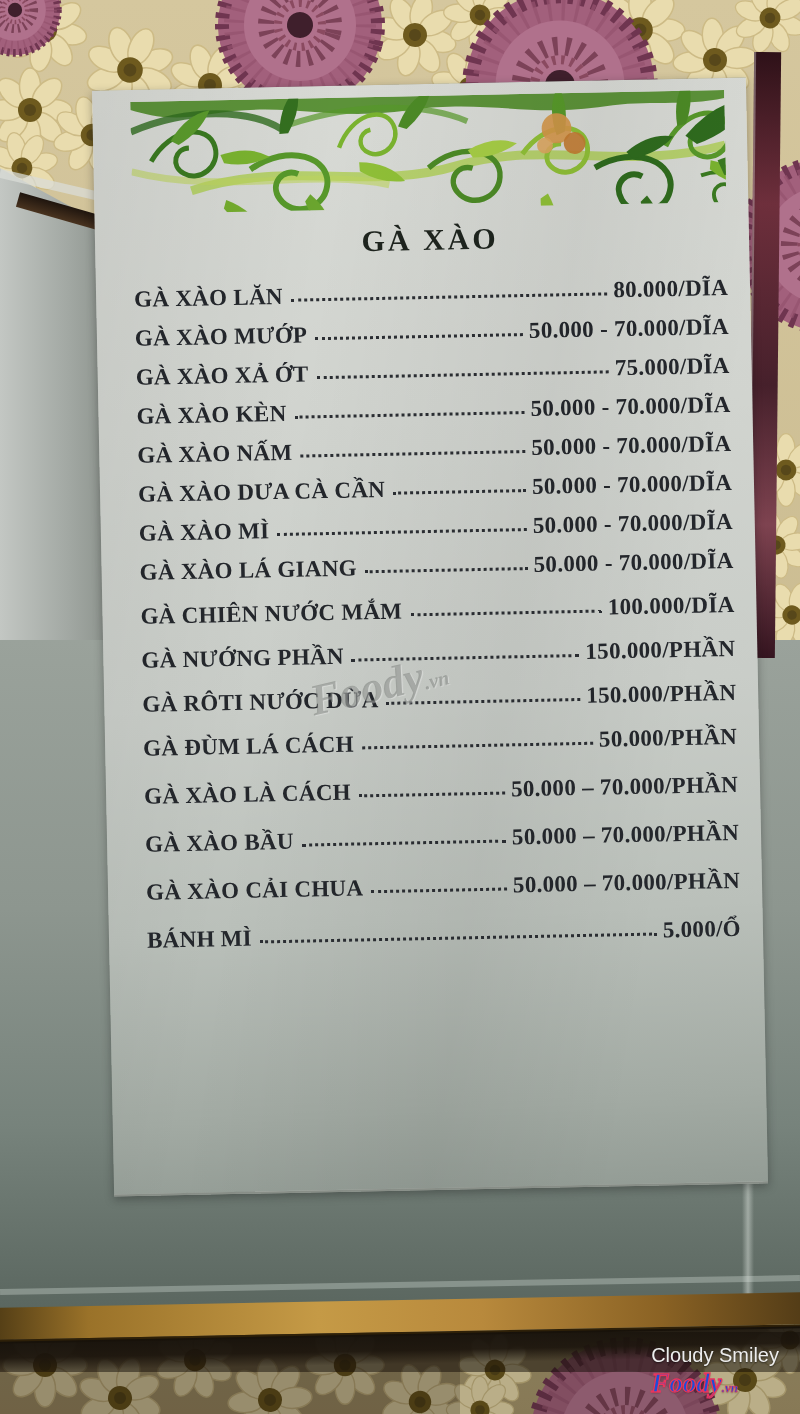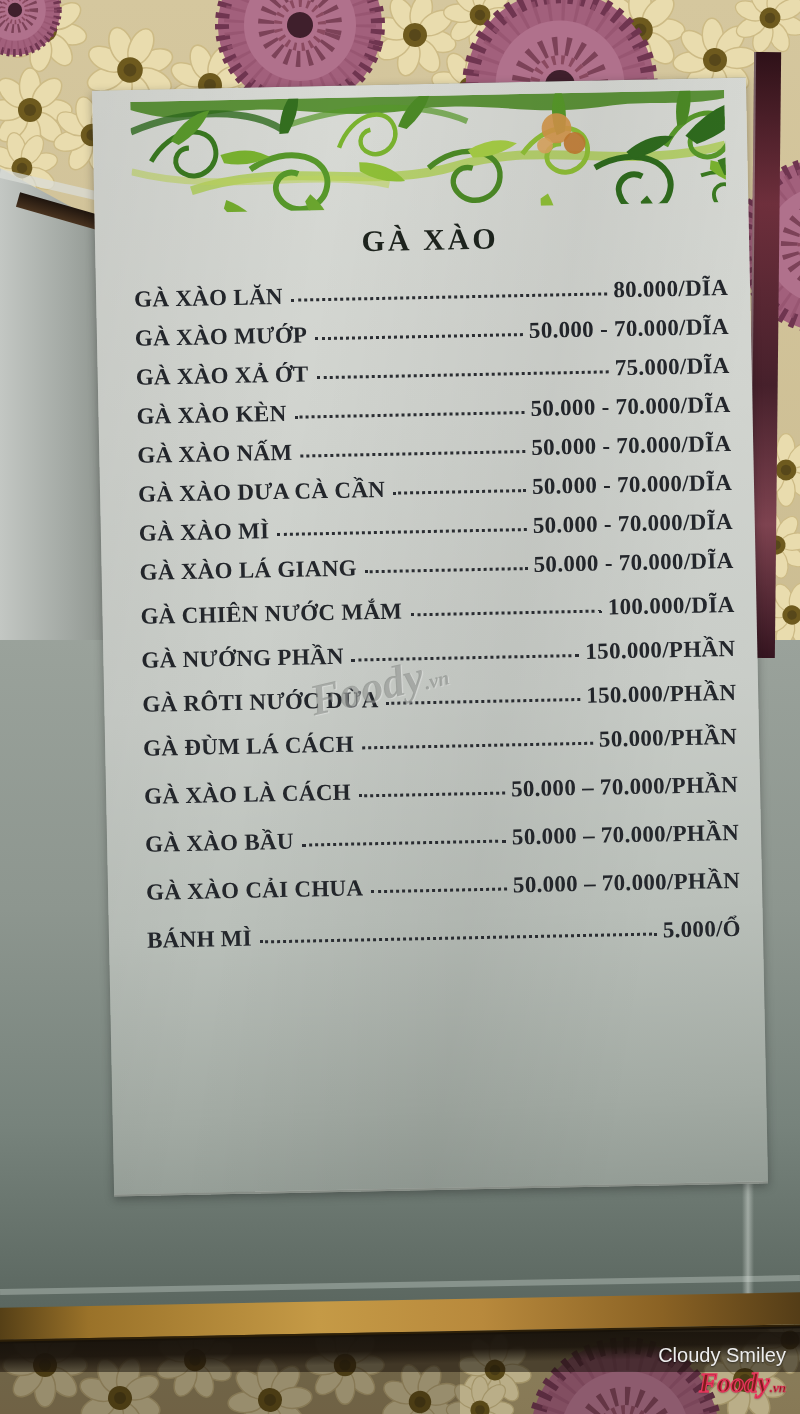--- a/index.html
+++ b/index.html
@@ -53,24 +53,24 @@
   .row:nth-child(n+13){height:48px;}
   .nm{font-size:23px;font-weight:700;color:#24272c;letter-spacing:.3px;white-space:nowrap;line-height:1;}
   .pr{font-size:23px;font-weight:700;color:#24272c;letter-spacing:.3px;white-space:nowrap;line-height:1;}
   .dots{flex:1;min-width:26px;border-bottom:3px dotted #2b2e33;margin:0 6px 6px 8px;}
   .wm{position:absolute;left:205px;top:575px;transform:rotate(-12deg);
     font-style:italic;font-weight:700;font-size:44px;color:rgba(122,125,122,.5);
     text-shadow:1px 1px 1px rgba(255,255,255,.35);}
   .wm-vn{font-size:20px;}
 
   
-  .credit{position:absolute;right:14px;top:1344px;z-index:30;text-align:right;}
+  .credit{position:absolute;right:21px;top:1344px;z-index:30;text-align:left;}
   .credit-name{font-family:"Liberation Sans","DejaVu Sans",sans-serif;font-size:20px;color:#ededed;
     text-shadow:0 1px 2px rgba(0,0,0,.6);}
-  .credit-logo{margin-top:1px;font-style:italic;font-weight:700;font-size:27px;color:#7f1d1d;
+  .credit-logo{margin-top:1px;font-style:italic;font-weight:700;font-size:27px;color:#1d4ed8;
     -webkit-text-stroke:1.3px #e8365d;text-shadow:0 1px 2px rgba(0,0,0,.4);}
   .credit-logo .vn-suffix{font-size:13px;-webkit-text-stroke:.6px #e8365d;}
 </style>
 </head>
 <body>
 
 <div class="scene">
 
   <svg class="fabric" viewBox="0 0 800 1414">
     <defs>

